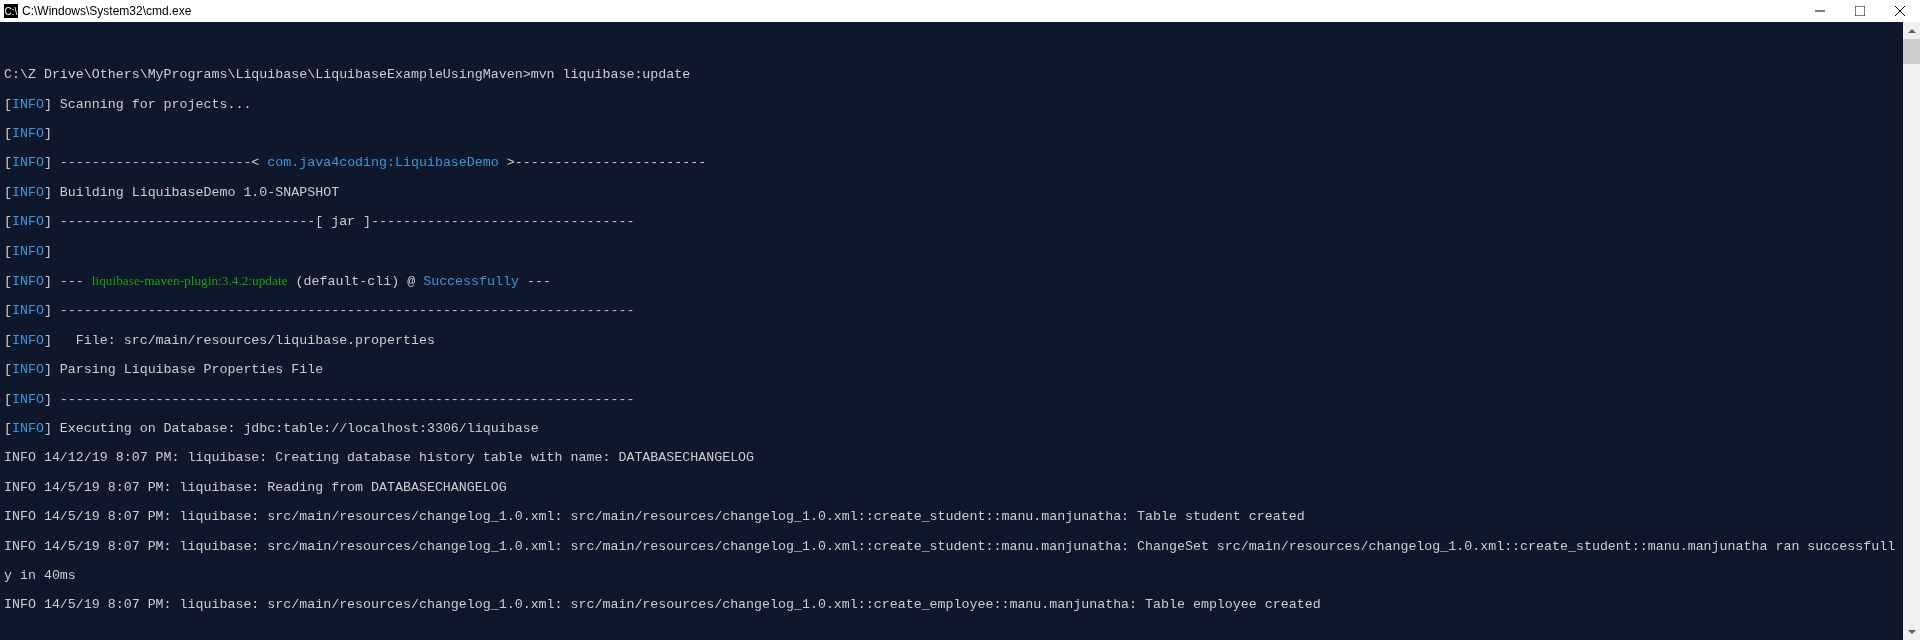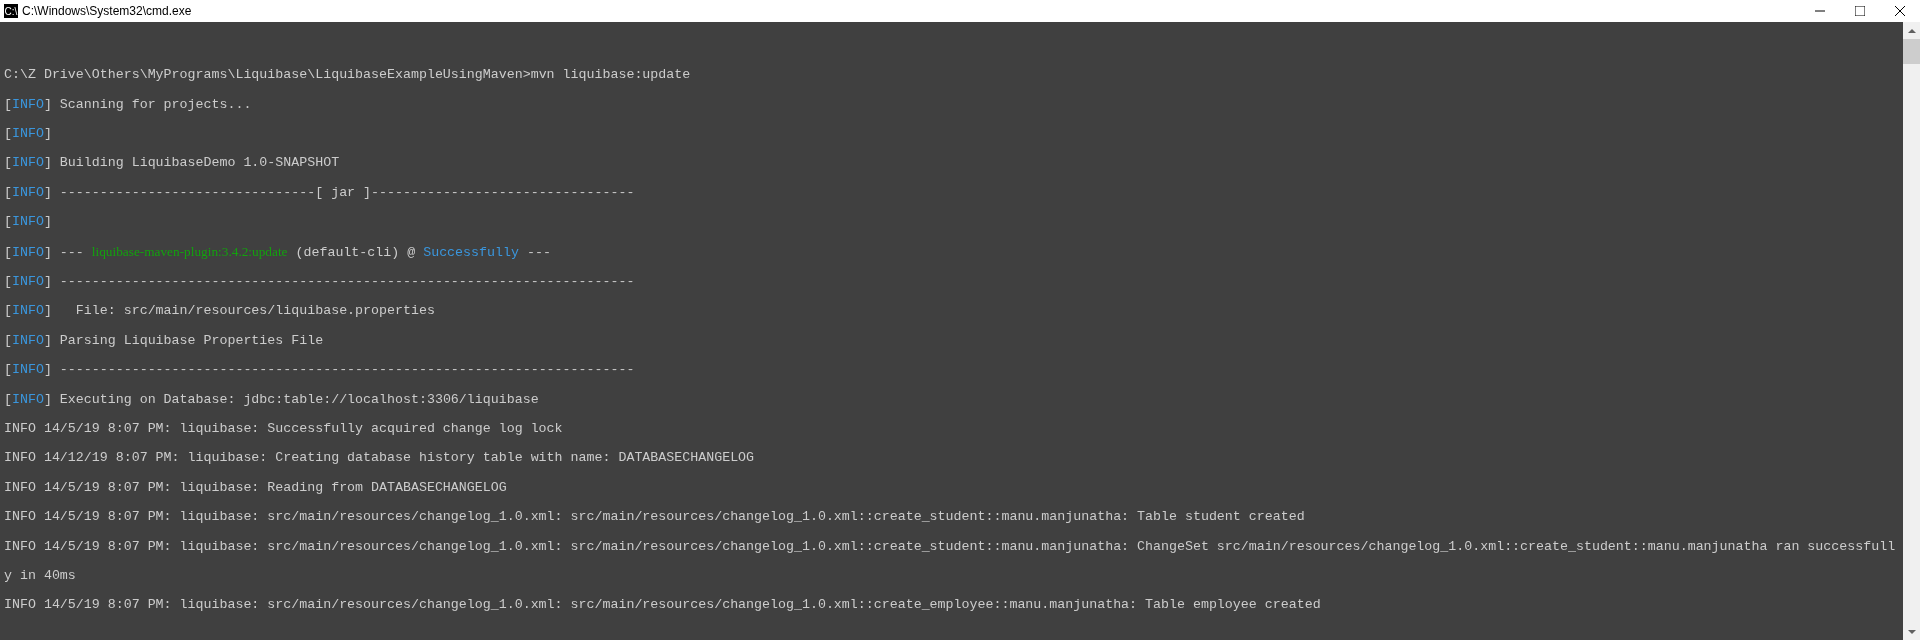--- a/index.html
+++ b/index.html
@@ -54,21 +54,21 @@
       width: 40px;
       height: 22px;
       display: flex;
       align-items: center;
       justify-content: center;
       font-size: 13px;
       color: #000;
     }
     .terminal {
       padding: 2px 4px;
-      background: #404040;
+      background: #0f172a;
       line-height: 14.7px;
       white-space: pre;
       height: calc(100% - 22px);
       width: calc(100% - 17px);
       overflow: hidden;
     }
     .scrollbar {
       position: absolute;
       right: 0;
       top: 22px;
@@ -126,30 +126,30 @@
         </svg>
     </div>
   </div>
 </div>
 
 <div class="terminal">
 <div> </div>
 <div><span class="white">C:\Z Drive\Others\MyPrograms\Liquibase\LiquibaseExampleUsingMaven&gt;</span><span class="white">mvn liquibase:update</span></div>
 <div><span class="bracket">[</span><span class="cyan">INFO</span><span class="white">] Scanning for projects...</span></div>
 <div><span class="bracket">[</span><span class="cyan">INFO</span><span class="white">]</span></div>
+<div><span class="bracket">[</span><span class="cyan">INFO</span><span class="white">] ------------------------&lt; </span><span class="cyan">com.java4coding:LiquibaseDemo</span><span class="white"> &gt;------------------------</span></div>
 <div><span class="bracket">[</span><span class="cyan">INFO</span><span class="white">] Building LiquibaseDemo 1.0-SNAPSHOT</span></div>
 <div><span class="bracket">[</span><span class="cyan">INFO</span><span class="white">] --------------------------------[ jar ]---------------------------------</span></div>
 <div><span class="bracket">[</span><span class="cyan">INFO</span><span class="white">]</span></div>
 <div><span class="bracket">[</span><span class="cyan">INFO</span><span class="white">] --- </span><span class="green">liquibase-maven-plugin:3.4.2:update</span><span class="white"> (default-cli) @ </span><span class="cyan">Successfully</span><span class="white"> ---</span></div>
 <div><span class="bracket">[</span><span class="cyan">INFO</span><span class="white">] ------------------------------------------------------------------------</span></div>
 <div><span class="bracket">[</span><span class="cyan">INFO</span><span class="white">]   File: src/main/resources/liquibase.properties</span></div>
 <div><span class="bracket">[</span><span class="cyan">INFO</span><span class="white">] Parsing Liquibase Properties File</span></div>
 <div><span class="bracket">[</span><span class="cyan">INFO</span><span class="white">] ------------------------------------------------------------------------</span></div>
 <div><span class="bracket">[</span><span class="cyan">INFO</span><span class="white">] Executing on Database: jdbc:table://localhost:3306/liquibase</span></div>
-<div><span class="white">INFO 14/5/19 8:07 PM: liquibase: Successfully acquired change log lock</span></div>
 <div><span class="white">INFO 14/12/19 8:07 PM: liquibase: Creating database history table with name: DATABASECHANGELOG</span></div>
 <div><span class="white">INFO 14/5/19 8:07 PM: liquibase: Reading from DATABASECHANGELOG</span></div>
 <div><span class="white">INFO 14/5/19 8:07 PM: liquibase: src/main/resources/changelog_1.0.xml: src/main/resources/changelog_1.0.xml::create_student::manu.manjunatha: Table student created</span></div>
 <div><span class="white">INFO 14/5/19 8:07 PM: liquibase: src/main/resources/changelog_1.0.xml: src/main/resources/changelog_1.0.xml::create_student::manu.manjunatha: ChangeSet src/main/resources/changelog_1.0.xml::create_student::manu.manjunatha ran successfull</span></div>
 <div><span class="white">y in 40ms</span></div>
 <div><span class="white">INFO 14/5/19 8:07 PM: liquibase: src/main/resources/changelog_1.0.xml: src/main/resources/changelog_1.0.xml::create_employee::manu.manjunatha: Table employee created</span></div>
 
 
 
 

